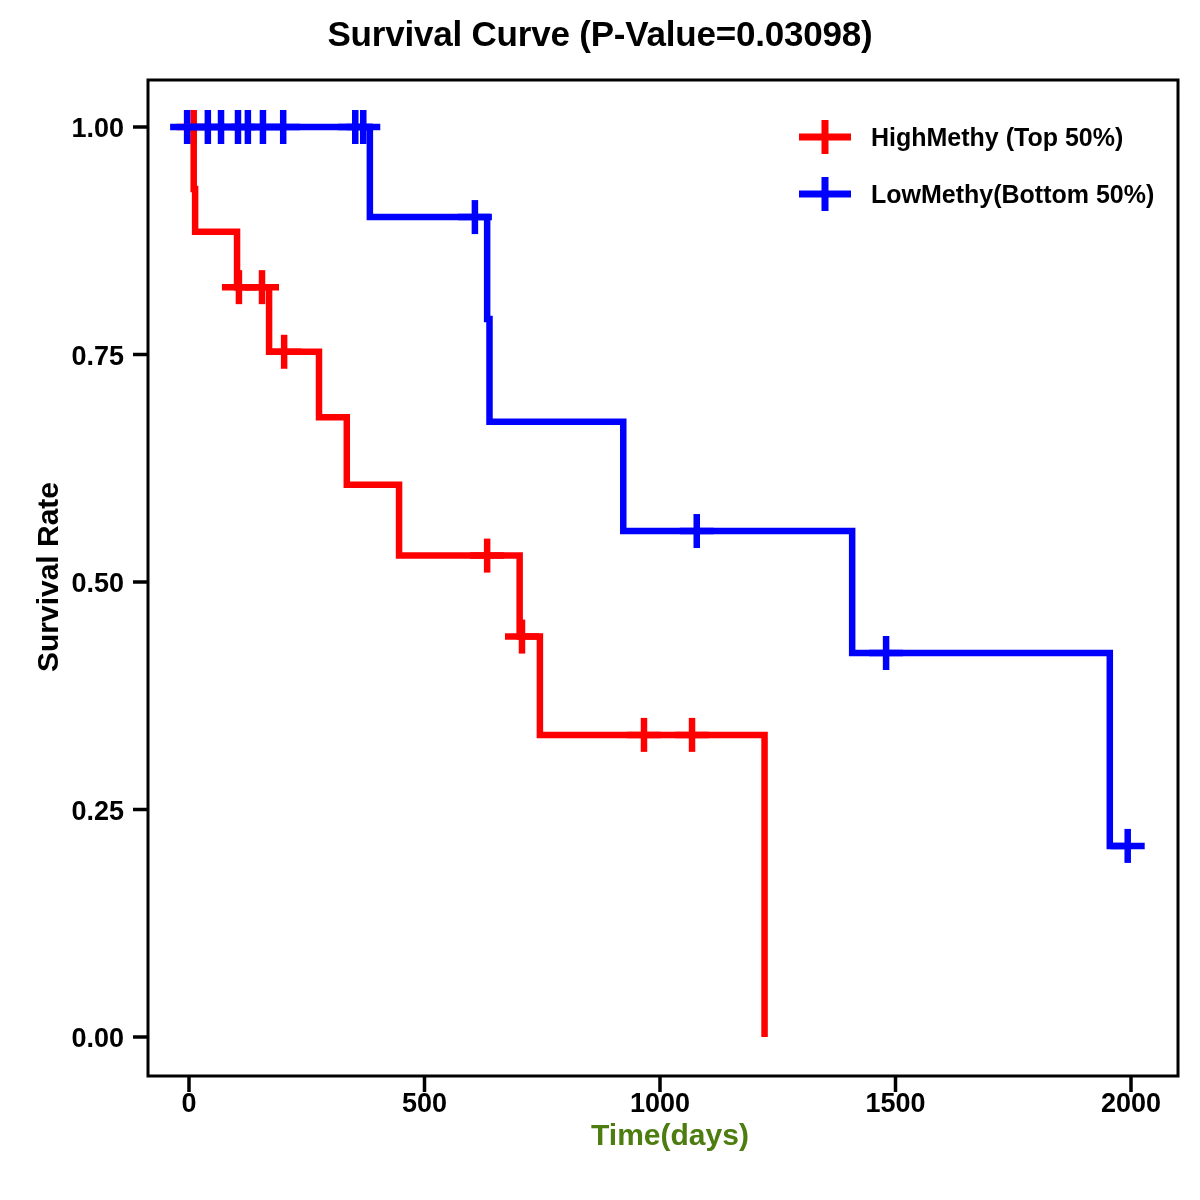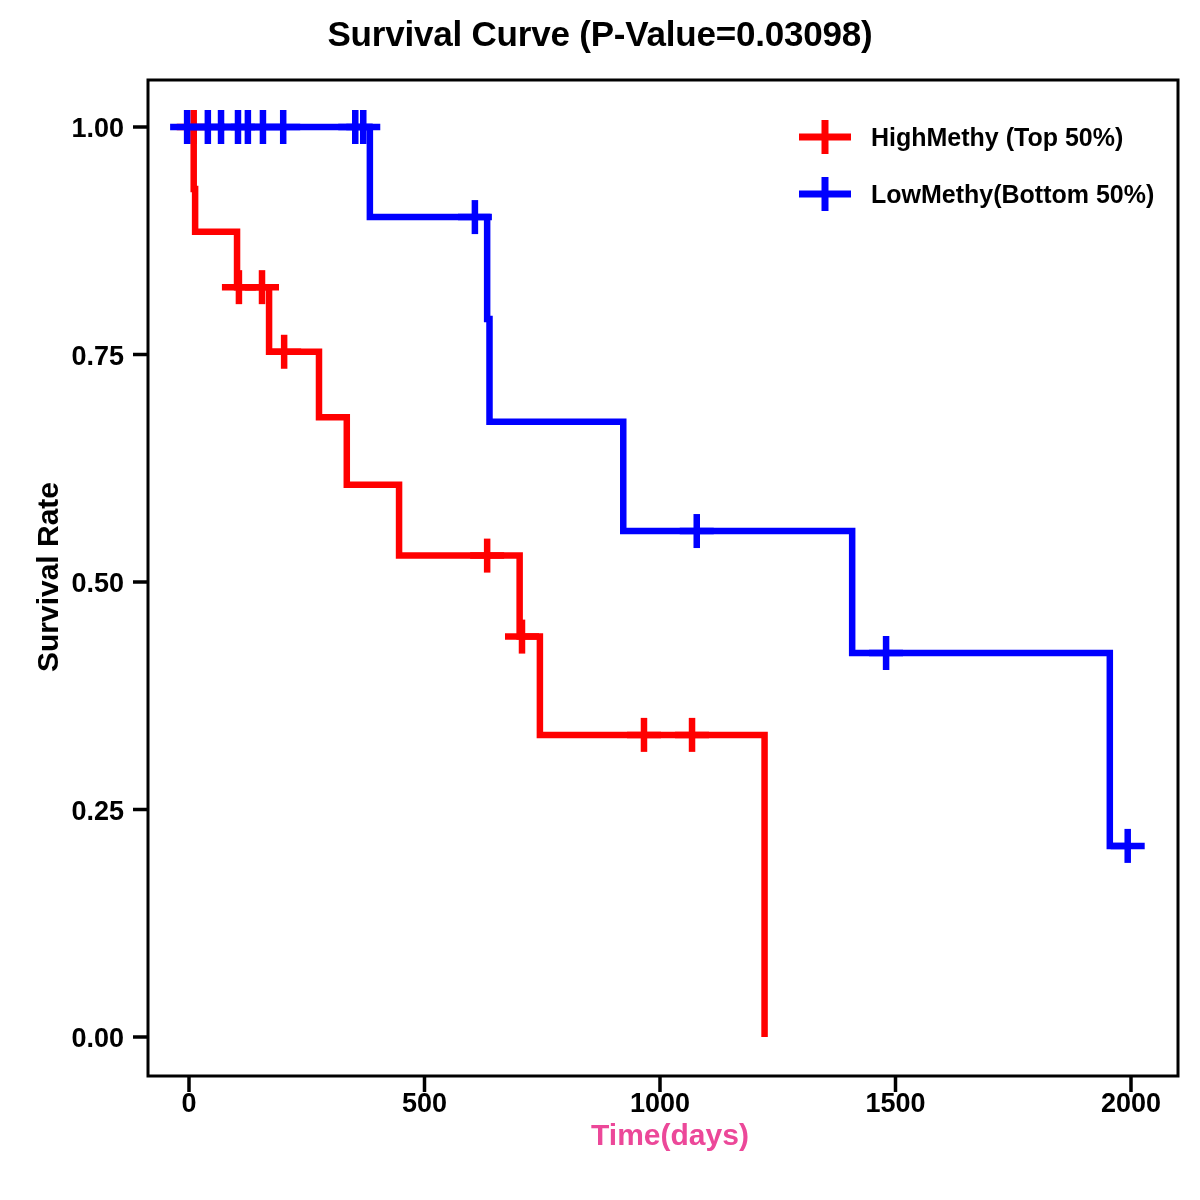--- a/index.html
+++ b/index.html
@@ -50,21 +50,21 @@
     font-family: "Liberation Sans", sans-serif;
   }
   #x-axis-label {
     position: absolute;
     left: 150px;
     top: 1118px;
     width: 1040px;
     text-align: center;
     font-size: 30px;
     font-weight: bold;
-    color: #ec4899;
+    color: #4d7c0f;
     font-family: "Liberation Sans", sans-serif;
   }
   .tick-text {
     font-family: "Liberation Sans", sans-serif;
     font-size: 27px;
     font-weight: bold;
     fill: #000000;
   }
   .legend-text {
     font-family: "Liberation Sans", sans-serif;

